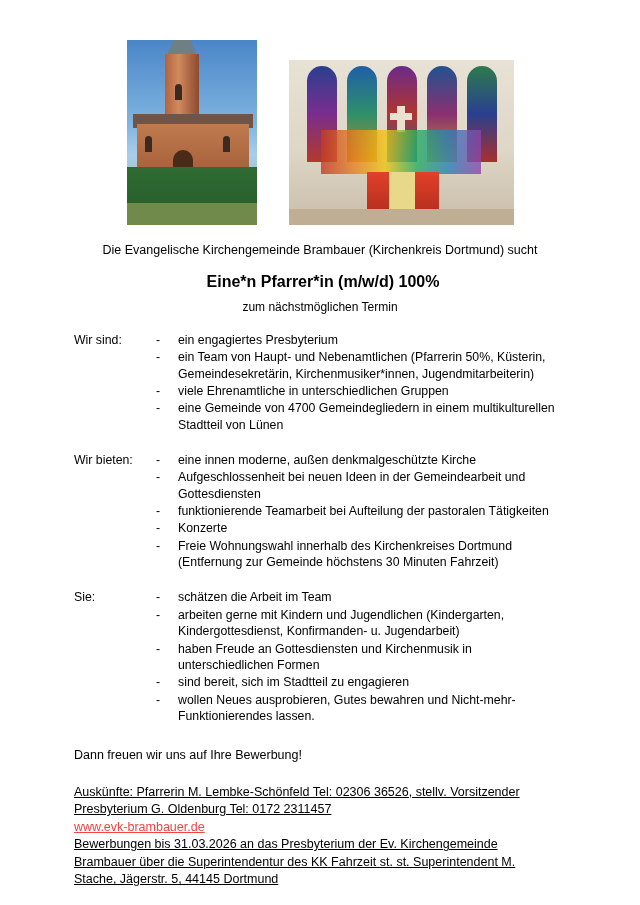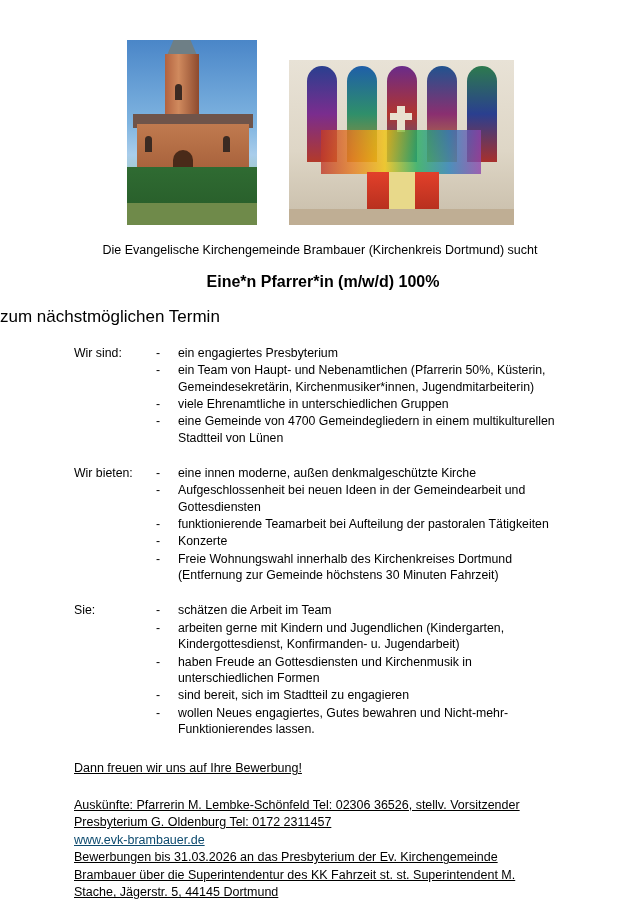--- a/index.html
+++ b/index.html
@@ -181,22 +181,23 @@
     margin-top: 18px;
   }
   .headline {
     text-align: center;
     font-weight: bold;
     font-size: 16px;
     margin-top: 16px;
     margin-left: 6px;
   }
   .subhead {
-    font-size: 17px;
-    margin-top: 16px;
+    text-align: center;
+    font-size: 12px;
+    margin-top: 9px;
   }
 
   .body-block {
     margin: 0 70px 0 74px;
     font-size: 12.3px;
     line-height: 1.33;
   }
   .section {
     display: flex;
     margin-top: 18px;
@@ -214,30 +215,29 @@
   }
   .dash {
     flex: 0 0 22px;
   }
   .bullet-text {
     flex: 1 1 auto;
   }
   .closing {
     margin: 22px 0 0 0;
     font-size: 12.5px;
-    text-decoration: underline;
   }
   .contact {
     margin-top: 20px;
     font-size: 12.5px;
     line-height: 1.4;
   }
   .contact .line { display: block; text-decoration: underline; }
   .link {
-    color: #0c4a6e;
+    color: #ef4444;
     text-decoration: underline;
   }
 </style>
 </head>
 <body>
 
 <div class="page">
 
   <div class="images">
     <div class="photo church">
@@ -335,21 +335,21 @@
         <div class="bullet-row">
           <span class="dash">-</span>
           <span class="bullet-text">haben Freude an Gottesdiensten und Kirchenmusik in unterschiedlichen Formen</span>
         </div>
         <div class="bullet-row">
           <span class="dash">-</span>
           <span class="bullet-text">sind bereit, sich im Stadtteil zu engagieren</span>
         </div>
         <div class="bullet-row">
           <span class="dash">-</span>
-          <span class="bullet-text">wollen Neues engagiertes, Gutes bewahren und Nicht-mehr-Funktionierendes lassen.</span>
+          <span class="bullet-text">wollen Neues ausprobieren, Gutes bewahren und Nicht-mehr-Funktionierendes lassen.</span>
         </div>
       </div>
     </div>
 
     <div class="closing">Dann freuen wir uns auf Ihre Bewerbung!</div>
 
     <div class="contact">
       <span class="line">Auskünfte: Pfarrerin M. Lembke-Schönfeld Tel: 02306 36526, stellv. Vorsitzender</span>
       <span class="line">Presbyterium G. Oldenburg Tel: 0172 2311457</span>
       <a class="line link" href="#">www.evk-brambauer.de</a>

